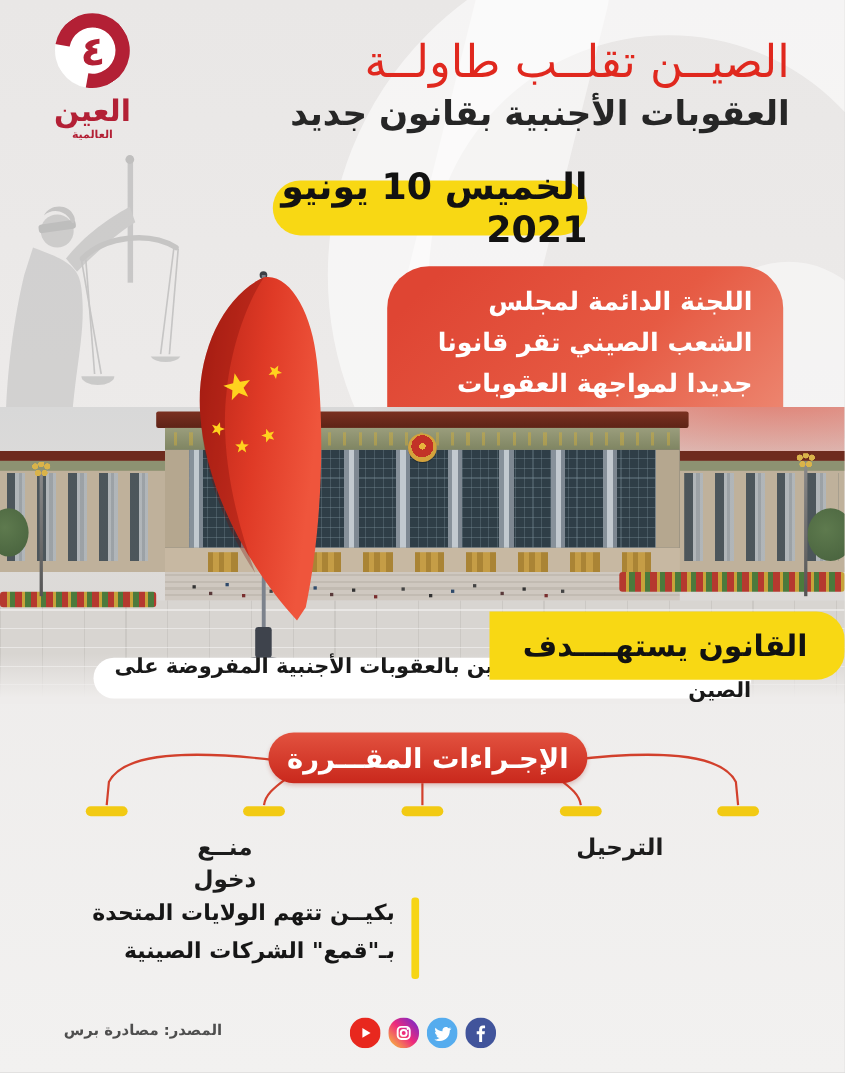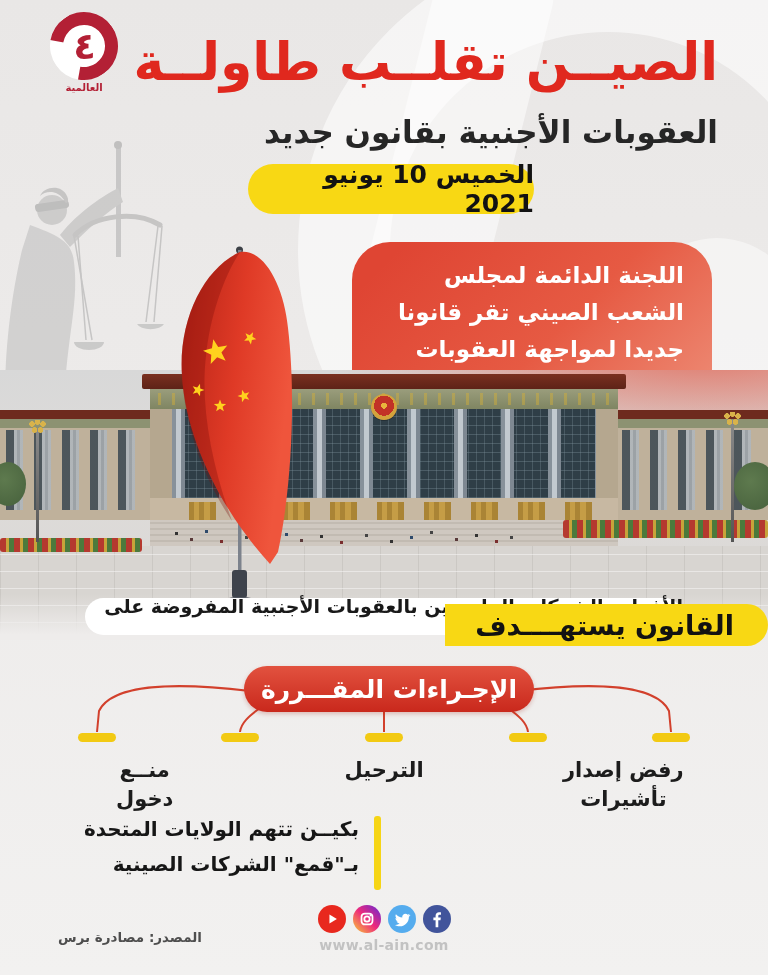--- a/index.html
+++ b/index.html
@@ -20,25 +20,25 @@
   
   .logo{position:absolute;left:24px;top:12px;width:120px;text-align:center;z-index:6;}
   .logo-ring{width:68px;height:68px;margin:0 auto;border-radius:50%;
     border:13px solid #b32035;border-left-color:transparent;transform:rotate(-35deg);
     background:#fff;display:flex;align-items:center;justify-content:center;}
   .logo-glyph{transform:rotate(35deg);color:#b32035;font-size:37px;font-weight:800;line-height:1;}
   .logo-word{margin-top:8px;color:#b32035;font-size:27px;font-weight:800;line-height:1;}
   .logo-sub{margin-top:2px;color:#b32035;font-size:10px;font-weight:700;}
   
   .title{position:absolute;right:50px;top:34px;text-align:right;z-index:6;}
-  .title-l1{color:#e0281e;font-size:52px;font-weight:700;line-height:1.1;}
-  .title-l2{color:#262626;font-size:31px;font-weight:800;margin-top:24px;line-height:1.1;}
+  .title-l1{color:#e0281e;font-size:41px;font-weight:400;line-height:1.1;}
+  .title-l2{color:#262626;font-size:31px;font-weight:800;margin-top:8px;line-height:1.1;}
   .date-pill{position:absolute;left:248px;top:164px;width:286px;height:50px;z-index:6;
     background:#f8d814;border-radius:26px;display:flex;align-items:center;justify-content:center;
-    color:#121212;font-size:25px;font-weight:800;}
+    color:#121212;font-size:33px;font-weight:800;}
   
   .statue{position:absolute;left:0;top:140px;z-index:2;opacity:.55;}
   
   .bubble{position:absolute;left:352px;top:242px;width:360px;height:176px;z-index:3;
     border-radius:38px;background:linear-gradient(135deg,#df4533 10%,#e65a43 55%,#ee8f79 100%);
     padding:15px 28px 0 20px;text-align:right;color:#fff;font-size:23px;font-weight:700;line-height:37px;}
   
   .photo{position:absolute;left:0;top:370px;width:768px;height:270px;z-index:4;overflow:hidden;
     background:linear-gradient(180deg,#d8d8d8 0%,#dedcda 35%,#dad7d4 100%);}
   .glow{position:absolute;right:0;top:-14px;width:430px;height:92px;
@@ -93,23 +93,23 @@
   .people{position:absolute;left:0;top:0;width:3px;height:3px;background:transparent;
     box-shadow:175px 162px #333,190px 168px #5a3a3a,205px 160px #2e4a6b,220px 170px #7a2e2e,
       245px 166px #444,260px 172px #333,285px 163px #2e4a6b,300px 169px #5a3a3a,320px 165px #333,
       340px 171px #7a2e2e,365px 164px #444,390px 170px #333,410px 166px #2e4a6b,430px 161px #444,
       455px 168px #5a3a3a,475px 164px #333,495px 170px #7a2e2e,510px 166px #444;}
   .fade{position:absolute;left:0;right:0;bottom:0;height:46px;
     background:linear-gradient(rgba(238,236,235,0),#eeeceb 88%);}
   
   .flag{position:absolute;left:152px;top:246px;z-index:5;}
   
-  .target-badge{position:absolute;right:0;top:556px;height:42px;z-index:7;
+  .target-badge{position:absolute;right:0;top:556px;height:62px;z-index:7;
     background:#f8d814;border-radius:0 26px 26px 0;padding:0 34px 0 30px;
-    display:flex;align-items:center;color:#121212;font-size:27px;font-weight:800;margin-top:48px;}
+    display:flex;align-items:center;color:#121212;font-size:27px;font-weight:800;}
   .target-band{position:absolute;left:85px;right:85px;top:598px;height:37px;z-index:6;
     background:#fff;border-radius:19px;display:flex;align-items:center;justify-content:center;
     color:#191919;font-size:19px;font-weight:800;}
   
   .measures-svg{position:absolute;left:0;top:655px;width:768px;height:95px;z-index:2;}
   .measures-badge{position:absolute;left:244px;top:666px;width:290px;height:46px;z-index:3;
     border-radius:24px;background:linear-gradient(#e2523f,#c9281c);
     display:flex;align-items:center;justify-content:center;color:#fff;font-size:25px;font-weight:800;
     box-shadow:0 2px 4px rgba(160,30,20,.25);}
   .measures-row{position:absolute;left:25px;right:25px;top:756px;display:flex;z-index:3;}
@@ -152,20 +152,21 @@
     <path d="M74,202 A15 8 0 0 0 104,202 Z" fill="#b0b0b0"></path>
     <line x1="158" y1="86" x2="146" y2="182" stroke="#a8a8a8" stroke-width="1.5"></line>
     <line x1="162" y1="86" x2="154" y2="182" stroke="#a8a8a8" stroke-width="1.5"></line>
     <path d="M137,184 A14 7 0 0 0 164,184 Z" fill="#b0b0b0"></path>
   </svg>
 
   <div class="logo">
     <div class="logo-ring">
       <span class="logo-glyph">٤</span>
     </div>
+    <div class="logo-word">العين</div>
     <div class="logo-sub">العالمية</div>
   </div>
 
   <div class="title">
     <div class="title-l1">الصيــن تقلــب طاولــة</div>
     <div class="title-l2">العقوبات الأجنبية بقانون جديد</div>
   </div>
   <div class="date-pill">الخميس 10 يونيو 2021</div>
 
   <div class="bubble">اللجنة الدائمة لمجلس الشعب الصيني تقر قانونا جديدا لمواجهة العقوبات الأجنبية</div>
@@ -247,22 +248,20 @@
     <g fill="#f2ca13">
       <rect x="78" y="78" width="38" height="9" rx="4.5"></rect>
       <rect x="221" y="78" width="38" height="9" rx="4.5"></rect>
       <rect x="365" y="78" width="38" height="9" rx="4.5"></rect>
       <rect x="509" y="78" width="38" height="9" rx="4.5"></rect>
       <rect x="652" y="78" width="38" height="9" rx="4.5"></rect>
     </g>
   </svg>
   <div class="measures-badge">الإجـراءات المقـــررة</div>
   <div class="measures-row">
-    <div class="measure-item">رفض إصدار
-تأشيرات</div>
     <div class="measure-item">الترحيل</div>
     <div class="measure-item">منــع
 دخول</div>
   </div>
 
   <div class="note left">
     <div class="bar"></div>
     <div class="txt">بكيــن تتهم الولايات المتحدة بـ"قمع" الشركات الصينية</div>
   </div>
 
@@ -287,17 +286,16 @@
       </svg>
       <svg viewBox="0 0 24 24">
         <circle cx="12" cy="12" r="12" fill="#55acee"></circle>
         <path fill="#fff" d="M18.9 8.6c-.5.2-1 .4-1.5.4.5-.3 1-.8 1.2-1.4-.5.3-1.1.5-1.7.7-.5-.5-1.2-.9-2-.9-1.5 0-2.7 1.2-2.7 2.7 0 .2 0 .4.1.6-2.2-.1-4.2-1.2-5.5-2.8-.2.4-.4.8-.4 1.3 0 .9.5 1.8 1.2 2.3-.4 0-.9-.1-1.2-.3v.1c0 1.3.9 2.4 2.2 2.7-.2.1-.5.1-.7.1-.2 0-.4 0-.5-.1.4 1.1 1.4 1.9 2.6 1.9-1 .7-2.1 1.2-3.4 1.2h-.7c1.2.8 2.7 1.2 4.2 1.2 5 0 7.8-4.2 7.8-7.8v-.4c.5-.4 1-.9 1.3-1.5z"></path>
       </svg>
       <svg viewBox="0 0 24 24">
         <circle cx="12" cy="12" r="12" fill="#41549b"></circle>
         <path fill="#fff" d="M13.1 19v-6h1.9l.3-2.2h-2.2V9.4c0-.6.2-1.1 1.1-1.1h1.2V6.4c-.2 0-.9-.1-1.7-.1-1.7 0-2.9 1-2.9 3v1.5H8.9V13h1.9v6z"></path>
       </svg>
     </div>
-    <div class="site-url">www.al-ain.com</div>
   </div>
   <div class="source">المصدر: مصادرة برس</div>
 
 </div>
 
 </body></html>

